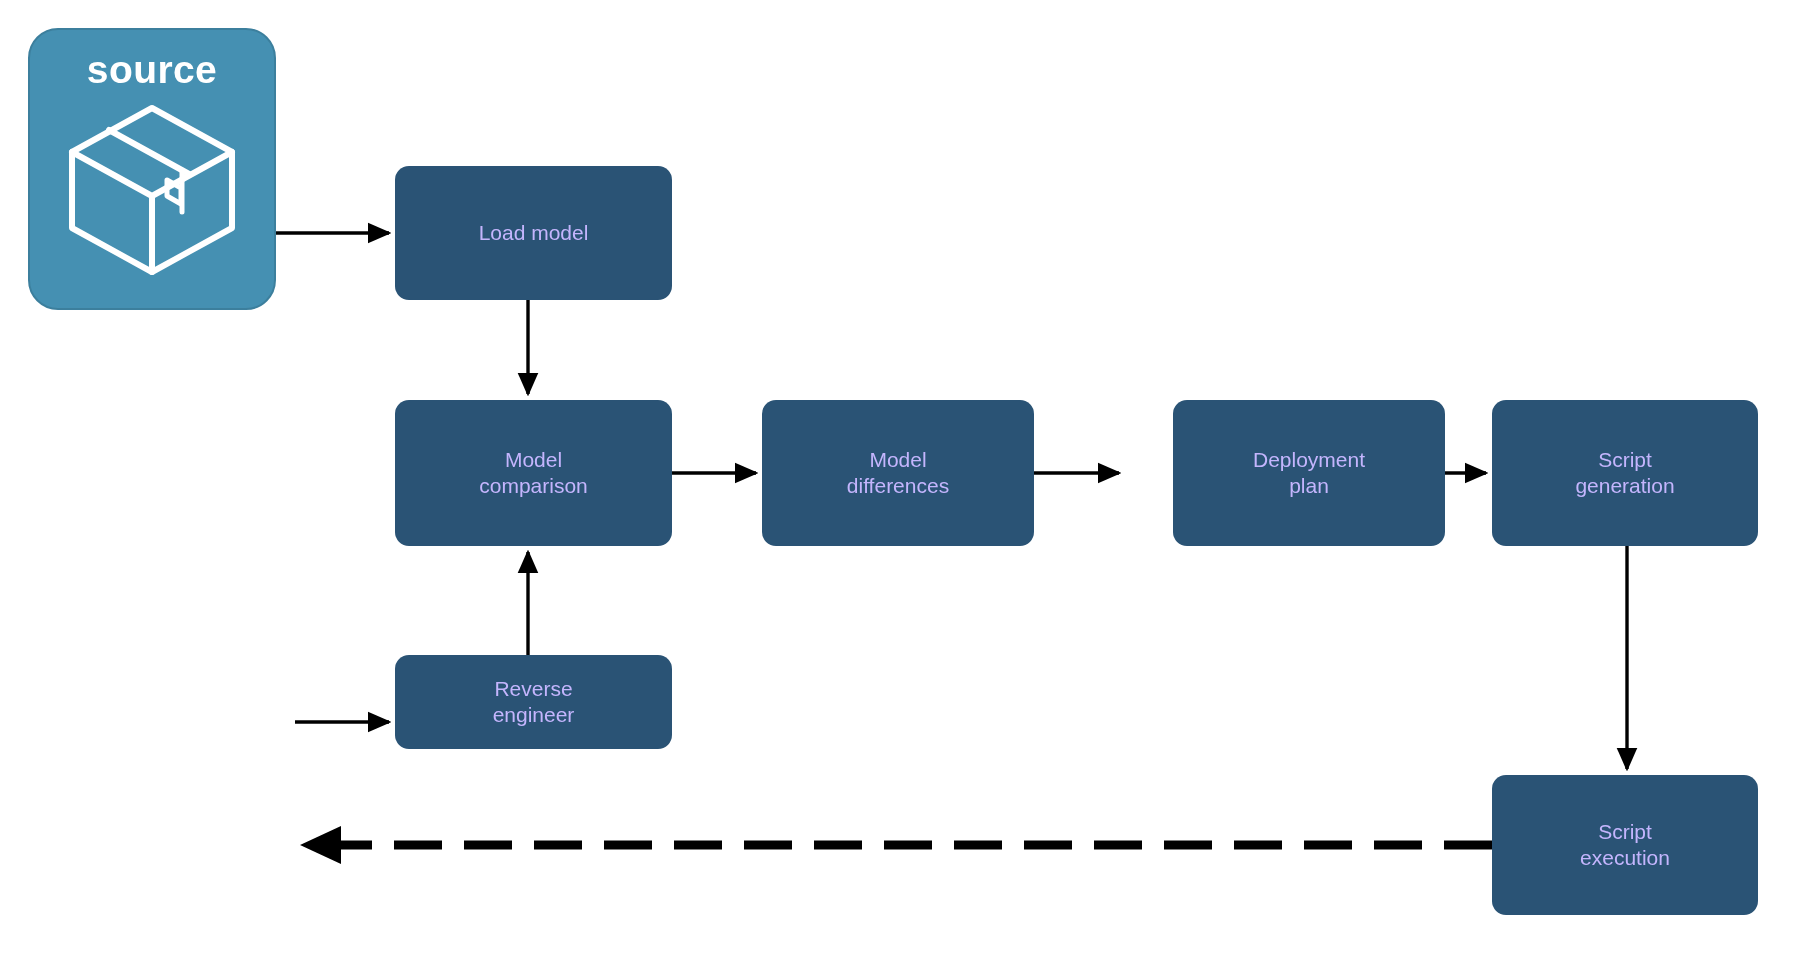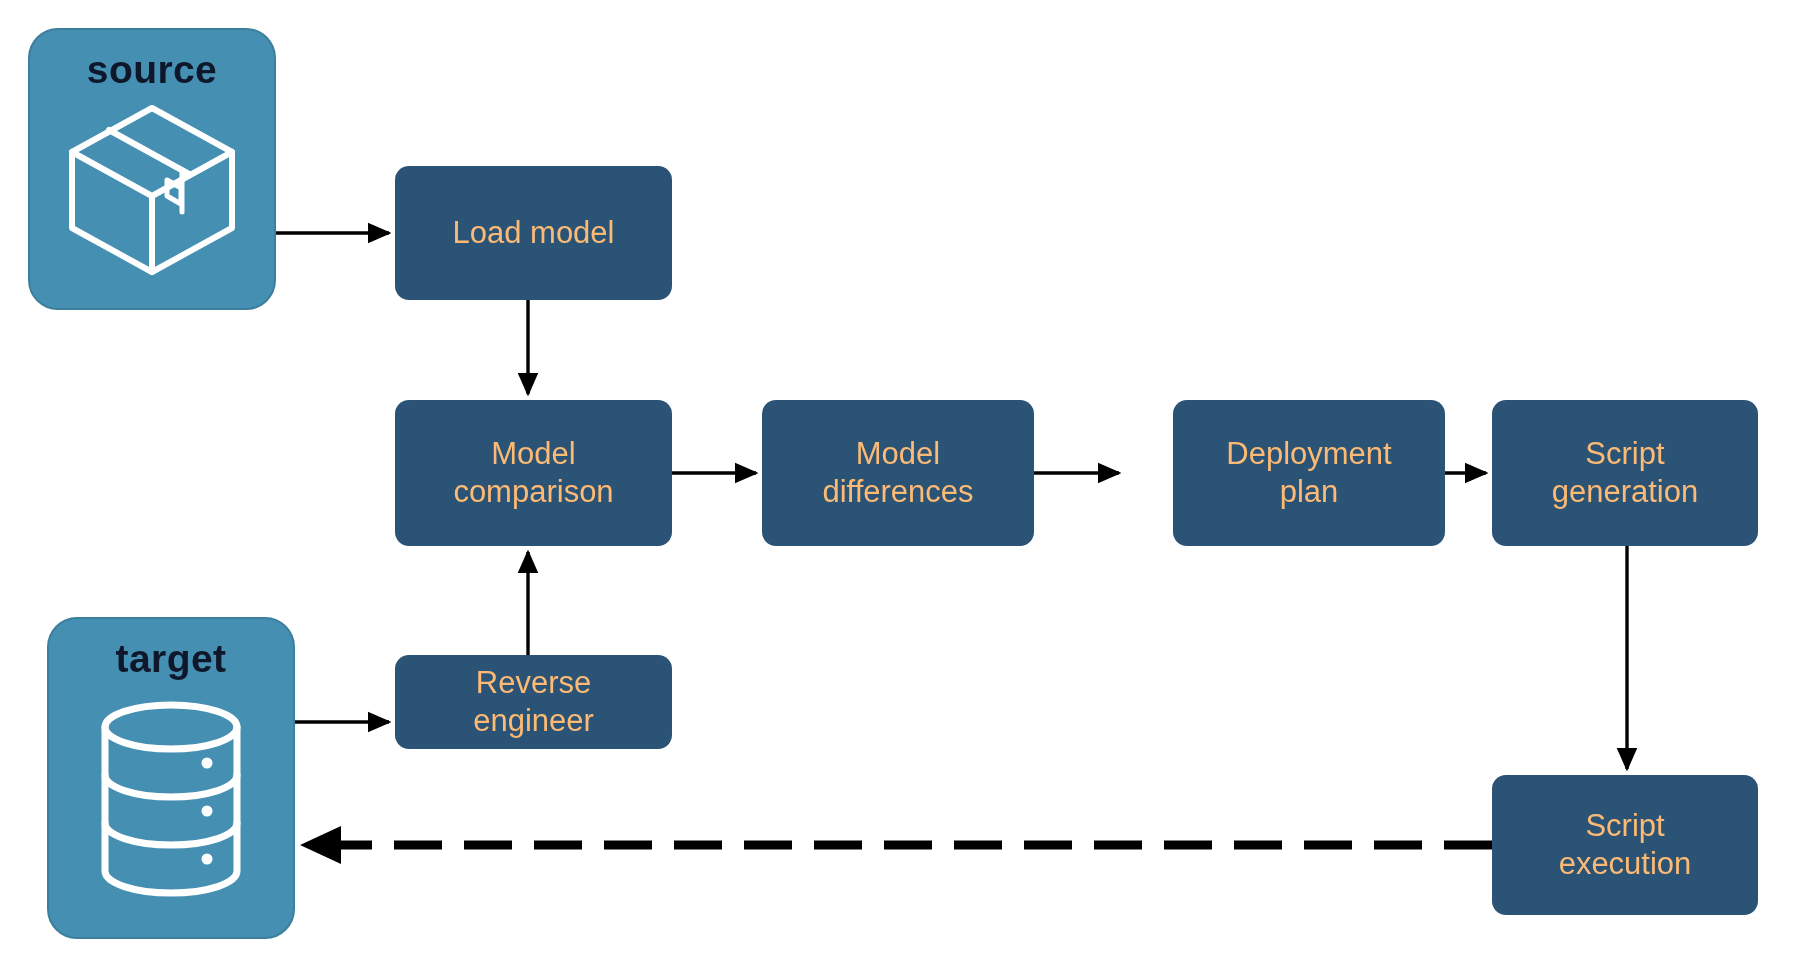--- a/index.html
+++ b/index.html
@@ -33,21 +33,21 @@
     background: #4590b2;
     border: 2px solid #3c7f9d;
     border-radius: 30px;
     box-sizing: border-box;
     display: flex;
     flex-direction: column;
     align-items: center;
     z-index: 2;
   }
   .endpoint-label {
-    color: #0f172a;
+    color: #ffffff;
     font-weight: bold;
     font-size: 39px;
     letter-spacing: 0.4px;
     line-height: 1;
     text-align: center;
     white-space: nowrap;
   }
   .endpoint-glyph {
     flex: 1 1 auto;
     display: flex;
@@ -62,22 +62,22 @@
     background: #2a5375;
     border-radius: 14px;
     box-sizing: border-box;
     display: flex;
     align-items: center;
     justify-content: center;
     text-align: center;
     z-index: 2;
   }
   .process-label {
-    color: #fdba74;
-    font-size: 31px;
+    color: #c4b5fd;
+    font-size: 21px;
     line-height: 1.22;
     padding: 0 10px;
     white-space: pre-line;
   }
 </style>
 </head>
 <body>
 
 <div id="diagram-root">
 
@@ -117,34 +117,20 @@
         <path d="M88 8 L168 52 L168 128 L88 172 L8 128 L8 52 Z"></path>
         <path d="M8 52 L88 96 L168 52"></path>
         <path d="M88 96 L88 172"></path>
         <path d="M45 30 L125 74"></path>
         <path d="M118 70 L118 112" stroke-width="5"></path>
         <path d="M103 80 L117 88 L117 104 L103 96 Z" stroke-width="5"></path>
       </svg>
     </div>
   </div>
 
-  <div class="endpoint-node" style="left:47px; top:617px; width:248px; height:322px; padding:20px 0 18px;">
-    <div class="endpoint-label">target</div>
-    <div class="endpoint-glyph">
-      <svg width="152" height="200" viewBox="0 0 152 200" xmlns="http://www.w3.org/2000/svg" fill="none" stroke="#ffffff" stroke-width="7" stroke-linejoin="round" stroke-linecap="round">
-        <ellipse cx="76" cy="28" rx="66" ry="22"></ellipse>
-        <path d="M10 28 L10 172 A66 22 0 0 0 142 172 L142 28"></path>
-        <path d="M10 76 A66 22 0 0 0 142 76"></path>
-        <path d="M10 124 A66 22 0 0 0 142 124"></path>
-        <circle cx="112" cy="64" r="5.5" fill="#ffffff" stroke="none"></circle>
-        <circle cx="112" cy="112" r="5.5" fill="#ffffff" stroke="none"></circle>
-        <circle cx="112" cy="160" r="5.5" fill="#ffffff" stroke="none"></circle>
-      </svg>
-    </div>
-  </div>
 
   <div class="process-node" style="left:395px; top:166px; width:277px; height:134px;">
     <span class="process-label">Load model</span>
   </div>
 
   <div class="process-node" style="left:395px; top:400px; width:277px; height:146px;">
     <span class="process-label">Model
 comparison</span>
   </div>
 

